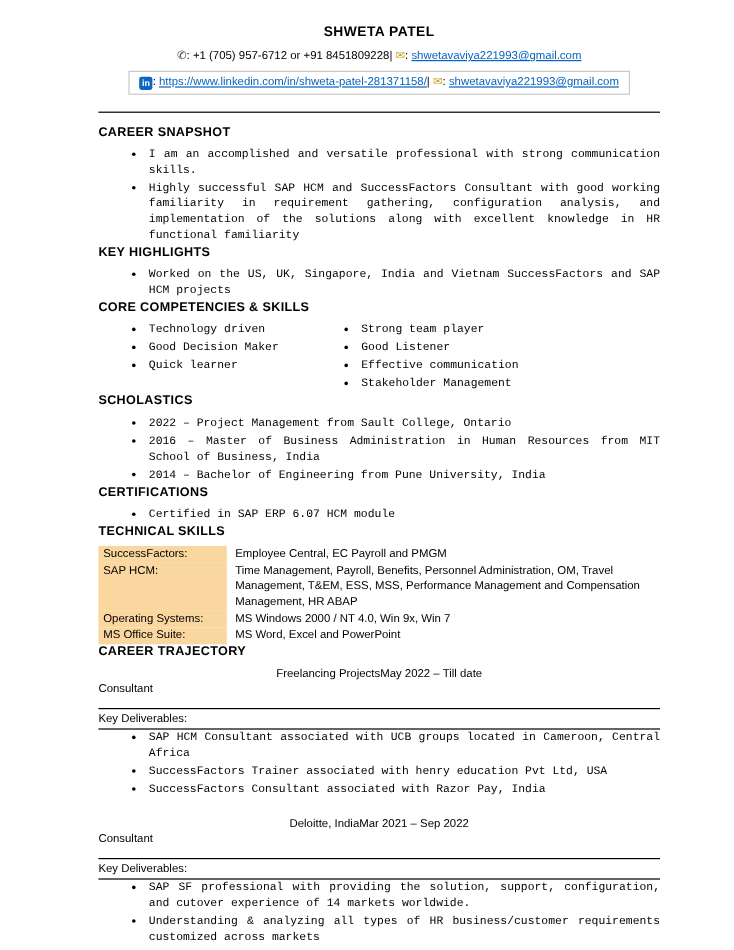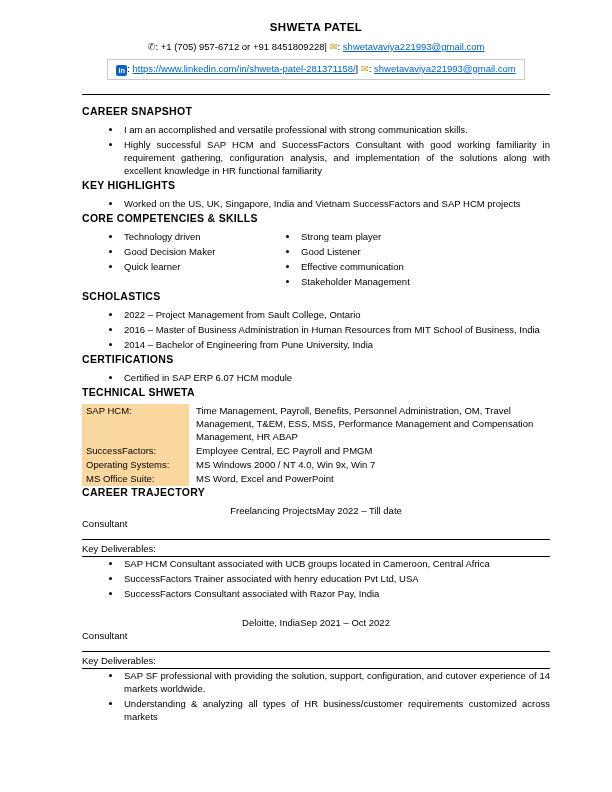--- a/index.html
+++ b/index.html
@@ -19,21 +19,21 @@
   .icon { display:inline-block; }
   .phone-icon { color:#3a3a3a; }
   .mail-icon { color:#c9a227; }
   .linkedin-icon {
     background:#0A66C2; color:#fff; font-weight:bold; font-size:7.5px;
     width:11px; height:11px; line-height:11px; border-radius:2px;
     text-align:center; vertical-align:-1px;
   }
   h2 { font-size:10.5px; font-weight:bold; letter-spacing:.3px; margin:0 0 5px; }
   section.first h2 { margin-top:10px; }
-  ul.bullets { list-style:disc; margin:0; padding-left:40px; }
+  ul.bullets { list-style:disc; margin:0; padding-left:40px;font-family:Liberation Mono, monospace; }
   ul.bullets li { margin-bottom:2px; text-align:justify; padding-left:2px; }
   .two-col { display:flex; }
   .two-col ul:first-child { width:180px; flex:none; }
   .two-col ul:last-child { padding-left:37px; }
   .skills-table { margin-top:2px; }
   .skill-row { display:flex; }
   .skill-label { flex:0 0 107px; background:var(--table-highlight,#FBD7A0); padding:0 4px 1px; }
   .skill-value { flex:1; padding:0 0 1px 7px; }
   .job { margin-top:2px; }
   .job + .job { margin-top:16px; }
@@ -109,29 +109,29 @@
   </section>
 
   <section>
     <h2>CERTIFICATIONS</h2>
     <ul class="bullets">
       <li>Certified in SAP ERP 6.07 HCM module</li>
     </ul>
   </section>
 
   <section>
-    <h2>TECHNICAL SHWETA</h2>
+    <h2>TECHNICAL SKILLS</h2>
     <div class="skills-table">
+      <div class="skill-row">
+        <div class="skill-label">SuccessFactors:</div>
+        <div class="skill-value">Employee Central, EC Payroll and PMGM</div>
+      </div>
       <div class="skill-row">
         <div class="skill-label">SAP HCM:</div>
         <div class="skill-value">Time Management, Payroll, Benefits, Personnel Administration, OM, Travel Management, T&amp;EM, ESS, MSS, Performance Management and Compensation Management, HR ABAP</div>
-      </div>
-      <div class="skill-row">
-        <div class="skill-label">SuccessFactors:</div>
-        <div class="skill-value">Employee Central, EC Payroll and PMGM</div>
       </div>
       <div class="skill-row">
         <div class="skill-label">Operating Systems:</div>
         <div class="skill-value">MS Windows 2000 / NT 4.0, Win 9x, Win 7</div>
       </div>
       <div class="skill-row">
         <div class="skill-label">MS Office Suite:</div>
         <div class="skill-value">MS Word, Excel and PowerPoint</div>
       </div>
     </div>
@@ -150,21 +150,21 @@
       <ul class="bullets job-bullets">
         <li>SAP HCM Consultant associated with UCB groups located in Cameroon, Central Africa</li>
         <li>SuccessFactors Trainer associated with henry education Pvt Ltd, USA</li>
         <li>SuccessFactors Consultant associated with Razor Pay, India</li>
       </ul>
     </div>
 
     <div class="job">
       <div class="job-head">
         <span class="company bold">Deloitte, India</span>
-        <span class="dates">Sep 2021 – Oct 2022</span>
+        <span class="dates">Mar 2021 – Sep 2022</span>
       </div>
       <div class="role">Consultant</div>
       <div class="deliverables-bar">Key Deliverables:</div>
       <ul class="bullets job-bullets">
         <li>SAP SF professional with providing the solution, support, configuration, and cutover experience of 14 markets worldwide.</li>
         <li>Understanding &amp; analyzing all types of HR business/customer requirements customized across markets</li>
       </ul>
     </div>
   </section>
 

